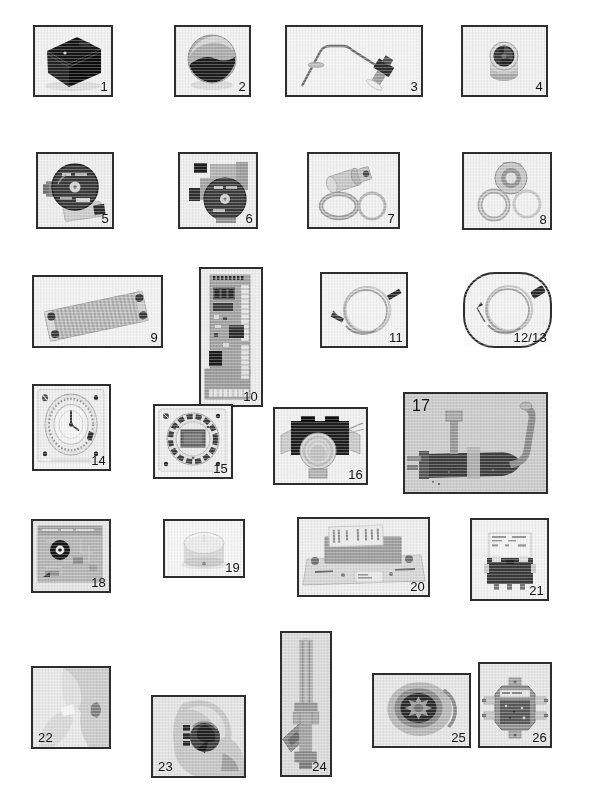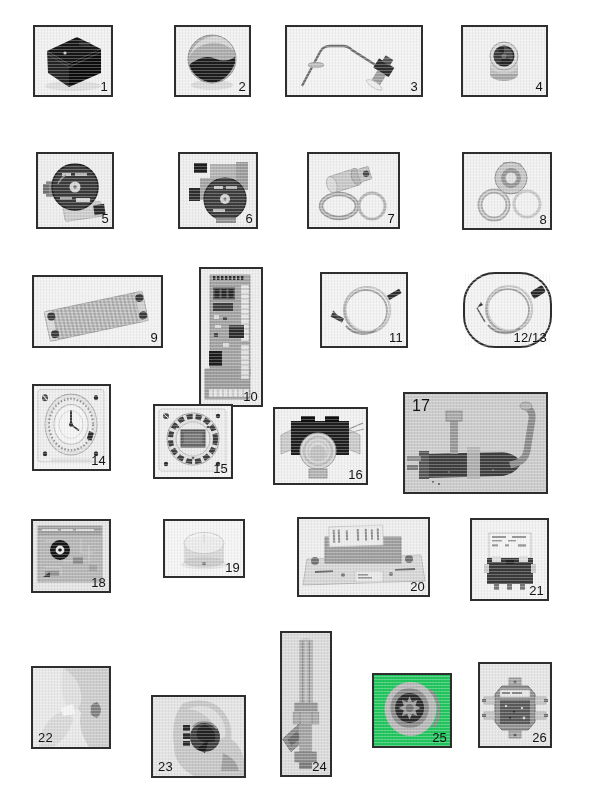--- a/index.html
+++ b/index.html
@@ -32,21 +32,21 @@
   .p15{left:153px;top:404px;width:80px;height:75px;background:#f3f3f3;}
   .p16{left:273px;top:407px;width:95px;height:78px;background:#f0f0f0;}
   .p17{left:403px;top:392px;width:145px;height:102px;background:#cbcbcb;}
   .p18{left:31px;top:519px;width:80px;height:74px;background:#e4e4e4;}
   .p19{left:163px;top:519px;width:82px;height:59px;background:#f4f4f4;}
   .p20{left:297px;top:517px;width:133px;height:80px;background:#ededed;}
   .p21{left:470px;top:518px;width:79px;height:83px;background:#f1f1f1;}
   .p22{left:31px;top:666px;width:80px;height:83px;background:#e8e8e8;}
   .p23{left:151px;top:666px;width:95px;height:83px;background:#e3e3e3;margin-top:29px;}
   .p24{left:280px;top:631px;width:40px;height:146px;background:#dadada;padding-left:48px;}
-  .p25{left:372px;top:673px;width:80px;height:75px;background:#22c55e;}
+  .p25{left:372px;top:673px;width:99px;height:75px;background:#e5e5e5;}
   .p26{left:478px;top:662px;width:74px;height:86px;background:#e5e5e5;}
 </style>
 </head>
 <body>
 
 <div id="page">
 
   <figure class="box p1">
     <svg class="art" viewBox="0 0 76 68" preserveAspectRatio="none">
       <ellipse cx="38" cy="59" rx="28" ry="5" fill="#dcdcdc"></ellipse>

